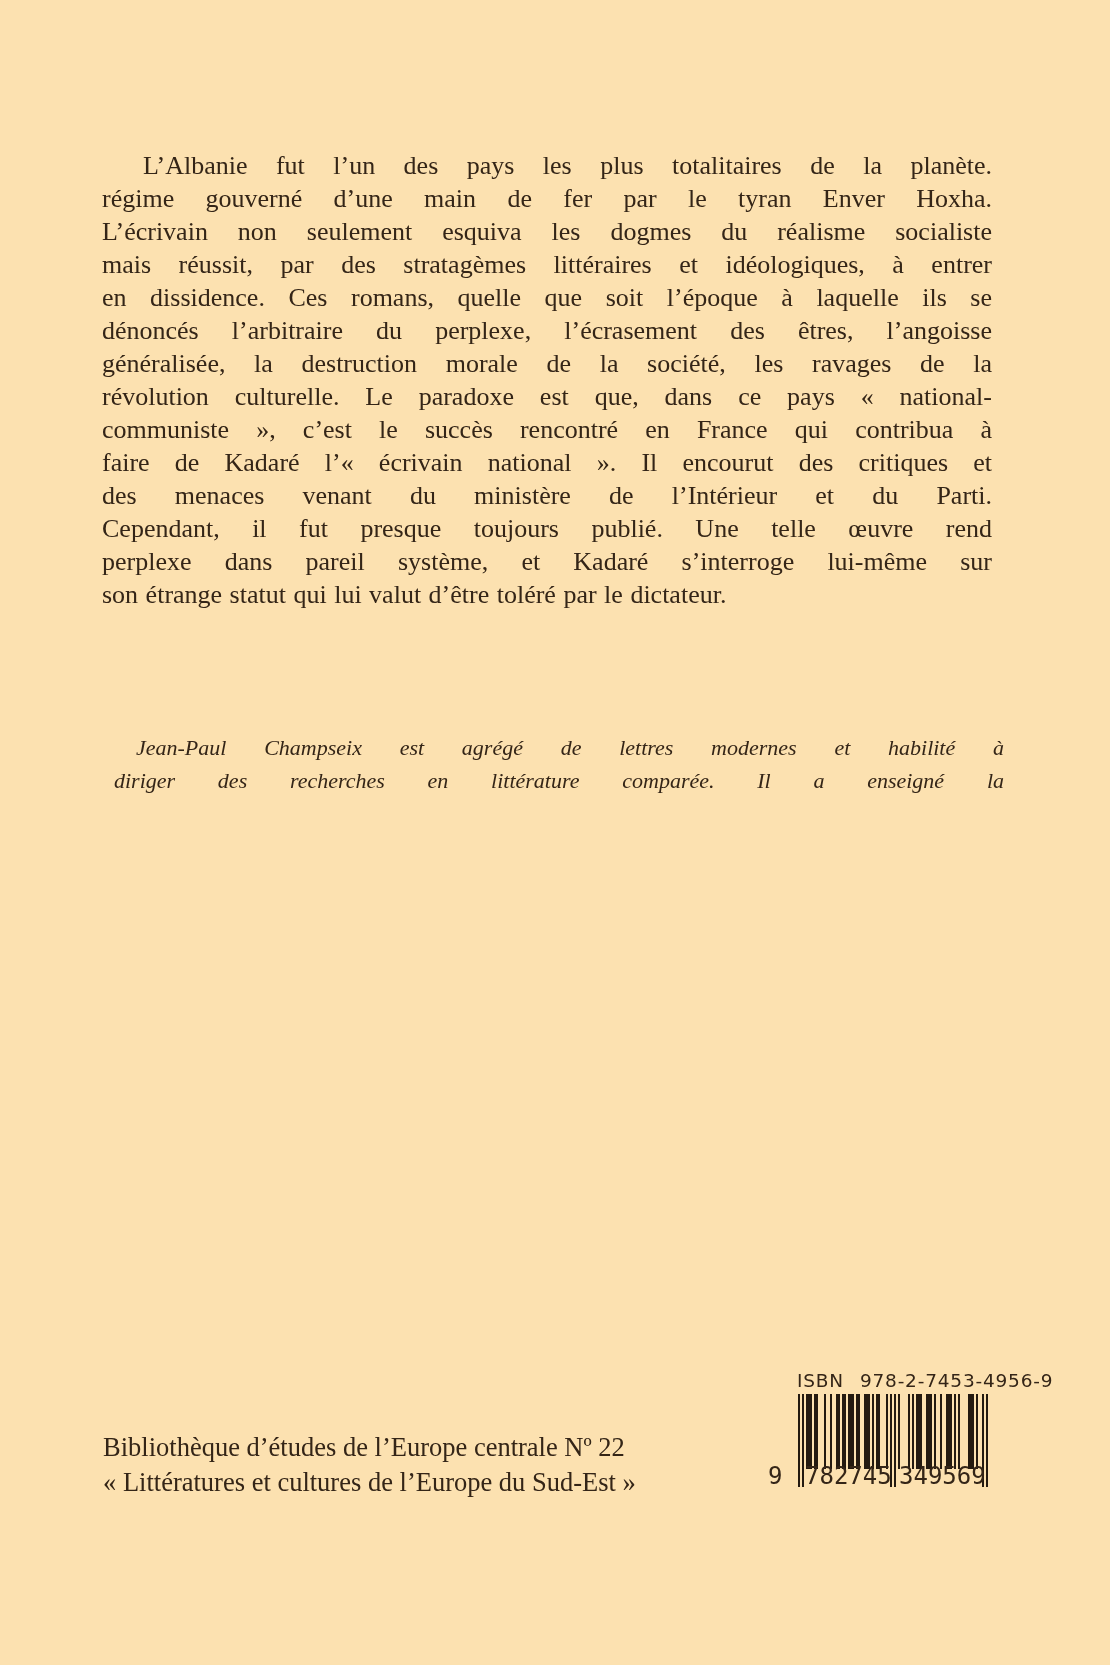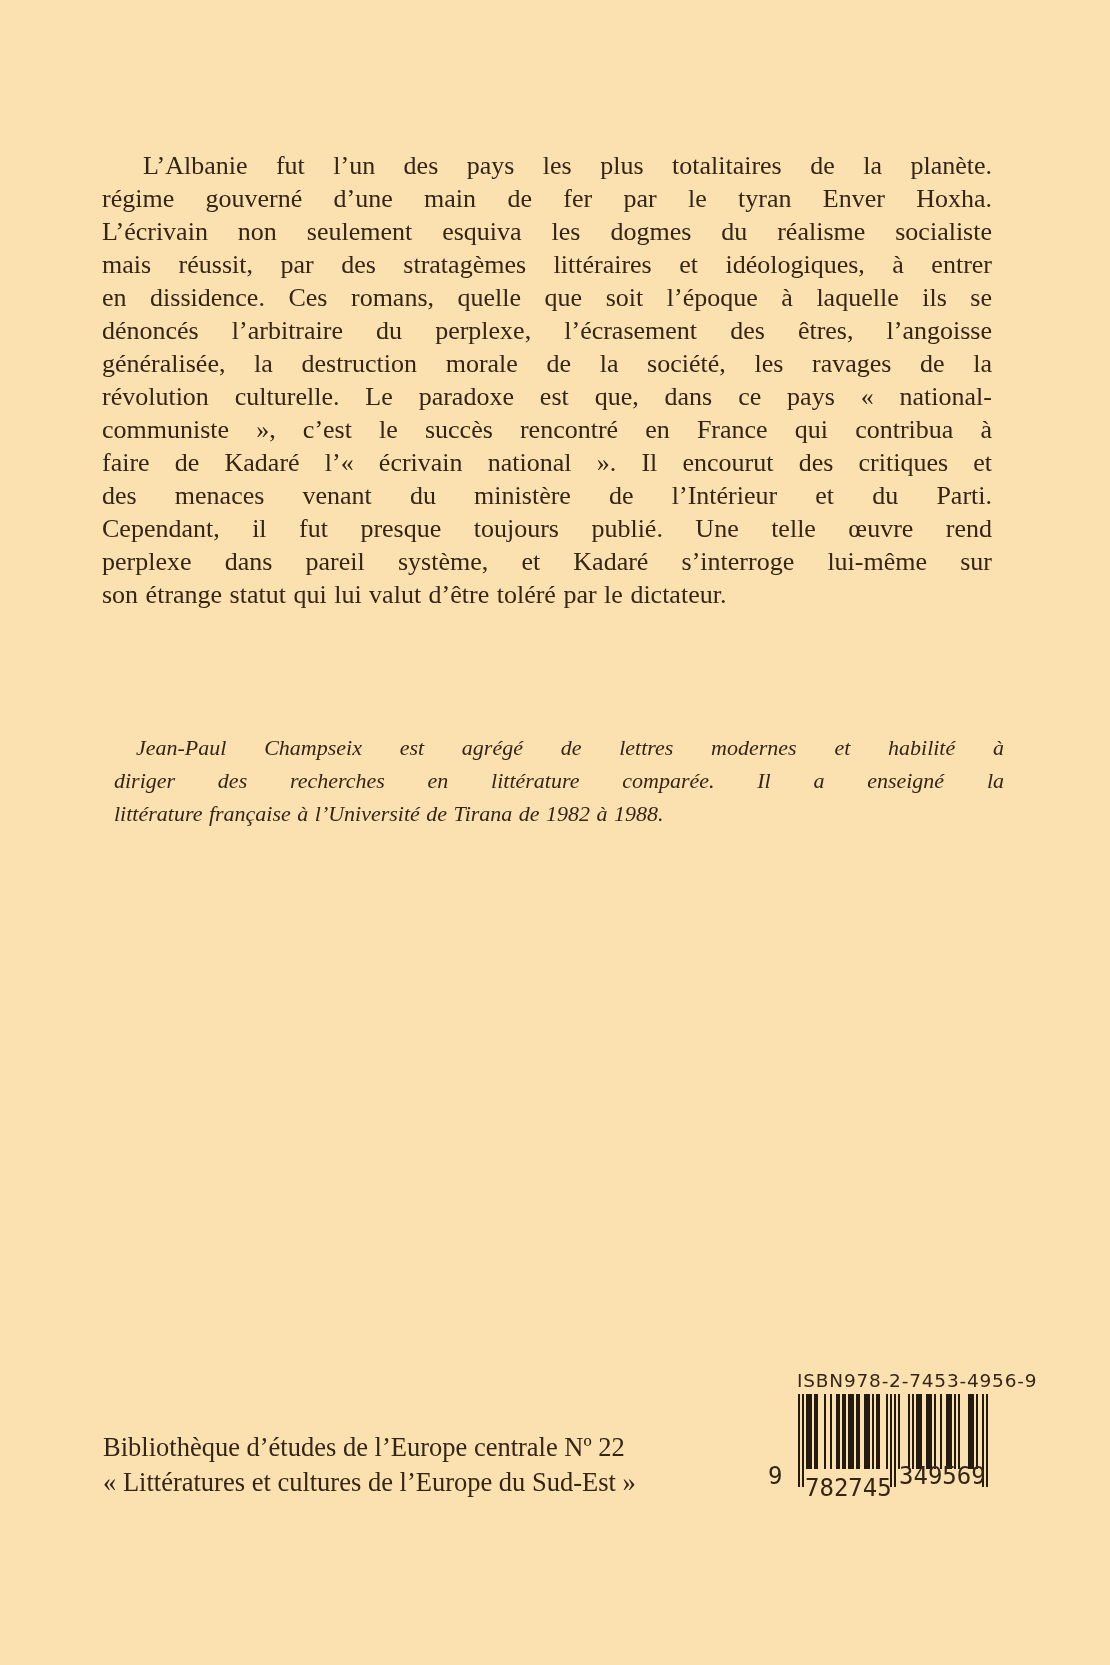--- a/index.html
+++ b/index.html
@@ -24,32 +24,32 @@
   }
   .bio-block .indent{text-indent:22px;}
   .series-block{
     position:absolute;left:103px;top:1430px;
     font-size:26.5px;line-height:35px;
   }
   .isbn-row{
     position:absolute;left:797px;top:1370px;
     font-family:"DejaVu Sans",sans-serif;
     font-size:18.5px;letter-spacing:0.8px;
-    display:flex;gap:0;align-items:baseline;
+    display:flex;gap:16px;align-items:baseline;
   }
   .barcode{position:absolute;left:798px;top:1394px;width:190px;height:93px;}
   .barcode svg{display:block;}
   .barcode svg rect{fill:var(--bar,#241a10);}
   .bc-digit{
     position:absolute;top:1462px;
     font-family:"DejaVu Sans Mono",monospace;
     font-size:24px;line-height:28px;white-space:pre;
   }
   .bc-lead{left:768px;}
-  .bc-left{left:805px;letter-spacing:0px;margin-top:12px;}
+  .bc-left{left:805px;letter-spacing:0px;}
   .bc-right{left:899px;letter-spacing:0px;}
 </style>
 </head>
 <body>
 
 <div class="page" style="--bg: #fce1b0; --ink: #342517; --bar: #241a10;">
 
   <div class="body-block">
     <div class="line indent">L’Albanie fut l’un des pays les plus totalitaires de la planète.</div>
     <div class="line">régime gouverné d’une main de fer par le tyran Enver Hoxha.</div>
@@ -63,21 +63,20 @@
     <div class="line">faire de Kadaré l’« écrivain national ». Il encourut des critiques et</div>
     <div class="line">des menaces venant du ministère de l’Intérieur et du Parti.</div>
     <div class="line">Cependant, il fut presque toujours publié. Une telle œuvre rend</div>
     <div class="line">perplexe dans pareil système, et Kadaré s’interroge lui-même sur</div>
     <div class="line last">son étrange statut qui lui valut d’être toléré par le dictateur.</div>
   </div>
 
   <div class="bio-block">
     <div class="line indent">Jean-Paul Champseix est agrégé de lettres modernes et habilité à</div>
     <div class="line">diriger des recherches en littérature comparée. Il a enseigné la</div>
-    <div class="line last">littérature française à l’Université de Tirana de 1982 à 1988.</div>
   </div>
 
   <div class="series-block">
     <div>Bibliothèque d’études de l’Europe centrale Nº 22</div>
     <div>« Littératures et cultures de l’Europe du Sud-Est »</div>
   </div>
 
   <div class="isbn-row">
     <span>ISBN</span>
     <span>978-2-7453-4956-9</span>

